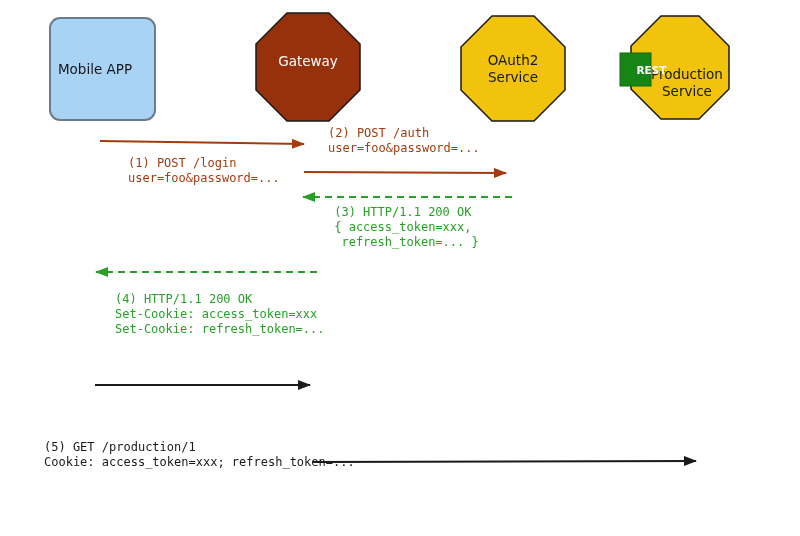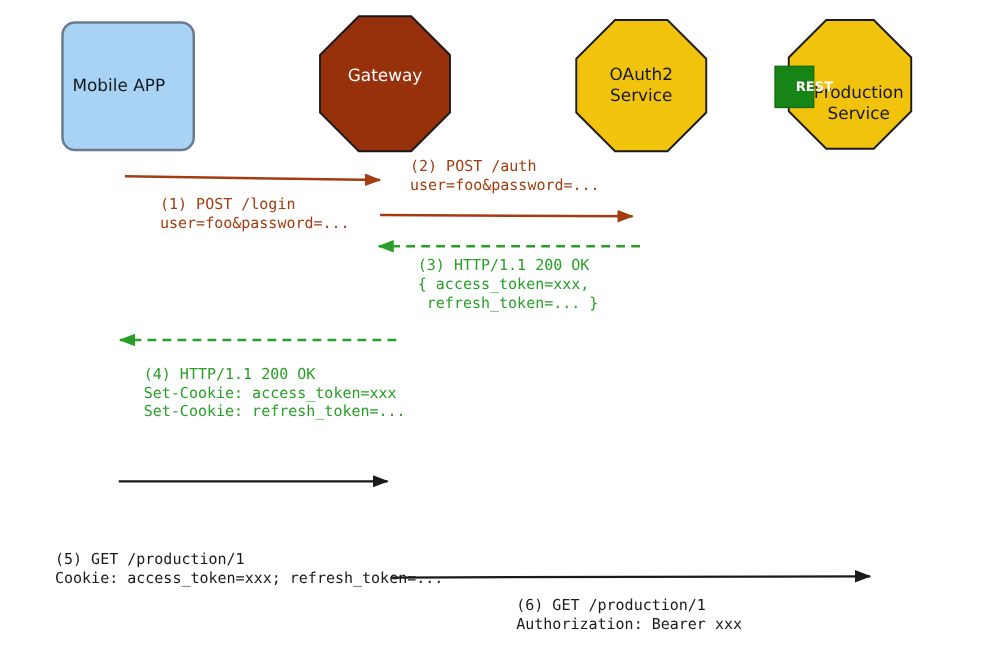--- a/index.html
+++ b/index.html
@@ -92,16 +92,14 @@
 { access_token=xxx,
   refresh_token=... }</div>
 
   <div class="msg msg-response" style="left:115px;top:292px;">(4) HTTP/1.1 200 OK
 Set-Cookie: access_token=xxx
 Set-Cookie: refresh_token=...</div>
 
   <div class="msg msg-plain" style="left:44px;top:401px;margin-top:39px;">(5) GET /production/1
 Cookie: access_token=xxx; refresh_token=...</div>
 
-  <div class="msg msg-plain" style="left:413px;top:477px;">(6) GET /production/1
-Authorization: Bearer xxx</div>
 
 </div>
 
 </body></html>

